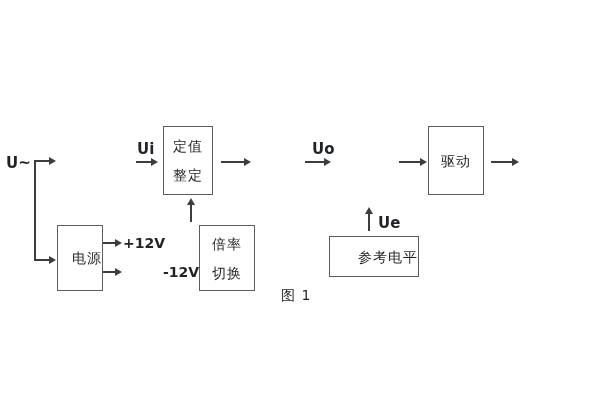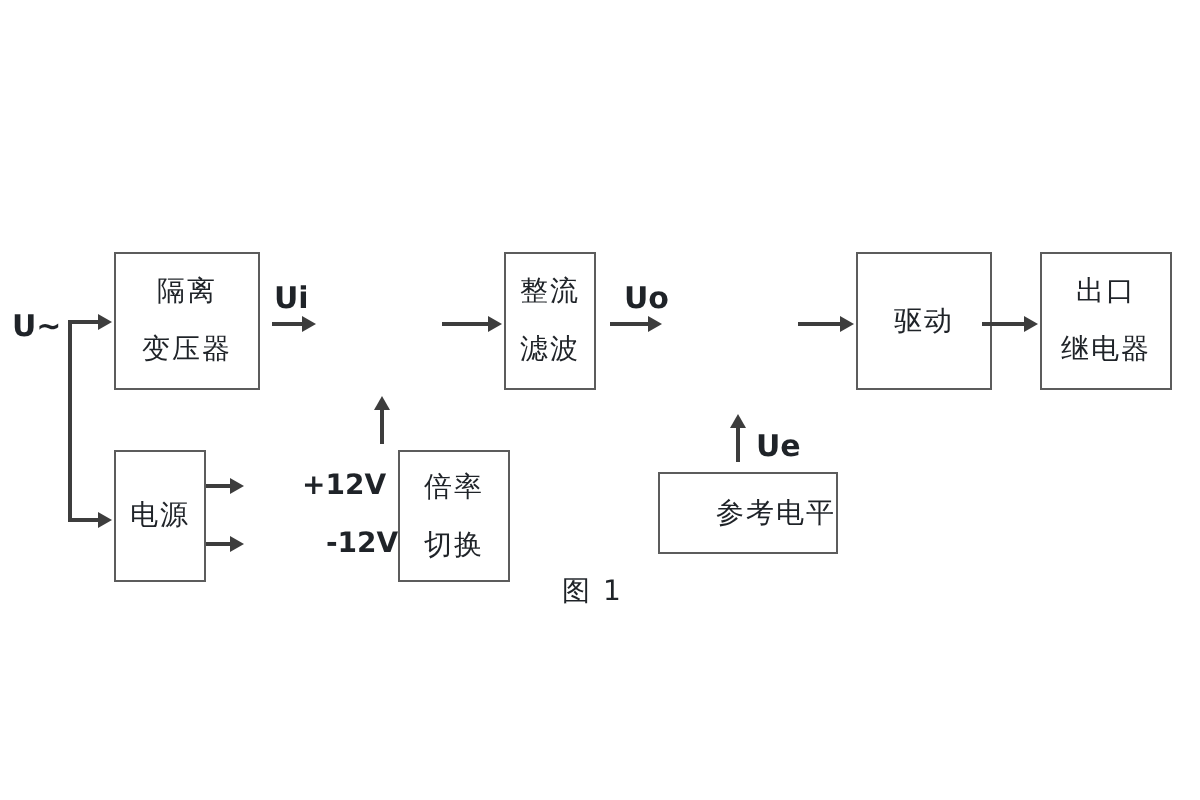--- a/index.html
+++ b/index.html
@@ -84,59 +84,51 @@
 </head>
 <body>
 
 <div class="canvas">
 
   <div class="lbl latin" style="left:6px; top:154px;">U~</div>
   <div class="vline" style="left:34px; top:161px; height:99px;"></div>
   <div class="hline arrow-r" style="left:34px; top:160px; width:15px;"></div>
   <div class="hline arrow-r" style="left:34px; top:259px; width:15px;"></div>
 
-  <div class="box" style="left:57px; top:126px; width:73px; height:69px;">
-    <span>隔离</span>
-    <span>变压器</span>
-  </div>
 
   <div class="lbl latin" style="left:137px; top:140px;">Ui</div>
   <div class="hline arrow-r" style="left:136px; top:161px; width:15px;"></div>
 
+  <div class="box" style="left:163px; top:126px; width:50px; height:69px;">
+    <span>定值</span>
+    <span>整定</span>
+  </div>
 
   <div class="hline arrow-r" style="left:221px; top:161px; width:23px;"></div>
 
-  <div class="box" style="left:252px; top:126px; width:46px; height:69px;">
-    <span>整流</span>
-    <span>滤波</span>
-  </div>
 
   <div class="lbl latin" style="left:312px; top:140px;">Uo</div>
   <div class="hline arrow-r" style="left:305px; top:161px; width:19px;"></div>
 
 
   <div class="hline arrow-r" style="left:399px; top:161px; width:21px;"></div>
 
-  <div class="box" style="left:428px; top:126px; width:68px; height:69px;">
+  <div class="box" style="left:428px; top:126px; width:56px; height:69px;">
     <span>驱动</span>
   </div>
 
   <div class="hline arrow-r" style="left:491px; top:161px; width:21px;"></div>
 
-  <div class="box" style="left:520px; top:126px; width:66px; height:69px;">
-    <span>出口</span>
-    <span>继电器</span>
-  </div>
 
-  <div class="box" style="left:57px; top:225px; width:46px; height:66px;">
+  <div class="box" style="left:57px; top:225px; width:46px; height:66px;align-items:flex-end;">
     <span>电源</span>
   </div>
 
   <div class="hline arrow-r" style="left:103px; top:242px; width:12px;"></div>
-  <div class="lbl rail" style="left:123px; top:235px;margin-left:28px;">+12V</div>
+  <div class="lbl rail" style="left:123px; top:235px;">+12V</div>
 
   <div class="hline arrow-r" style="left:103px; top:271px; width:12px;"></div>
   <div class="lbl rail" style="left:139px; top:264px;margin-left:24px;">-12V</div>
 
   <div class="vline arrow-u" style="left:190px; top:205px; height:17px;"></div>
   <div class="box" style="left:163px; top:225px; width:56px; height:66px;margin-left:36px;">
     <span>倍率</span>
     <span>切换</span>
   </div>
 

